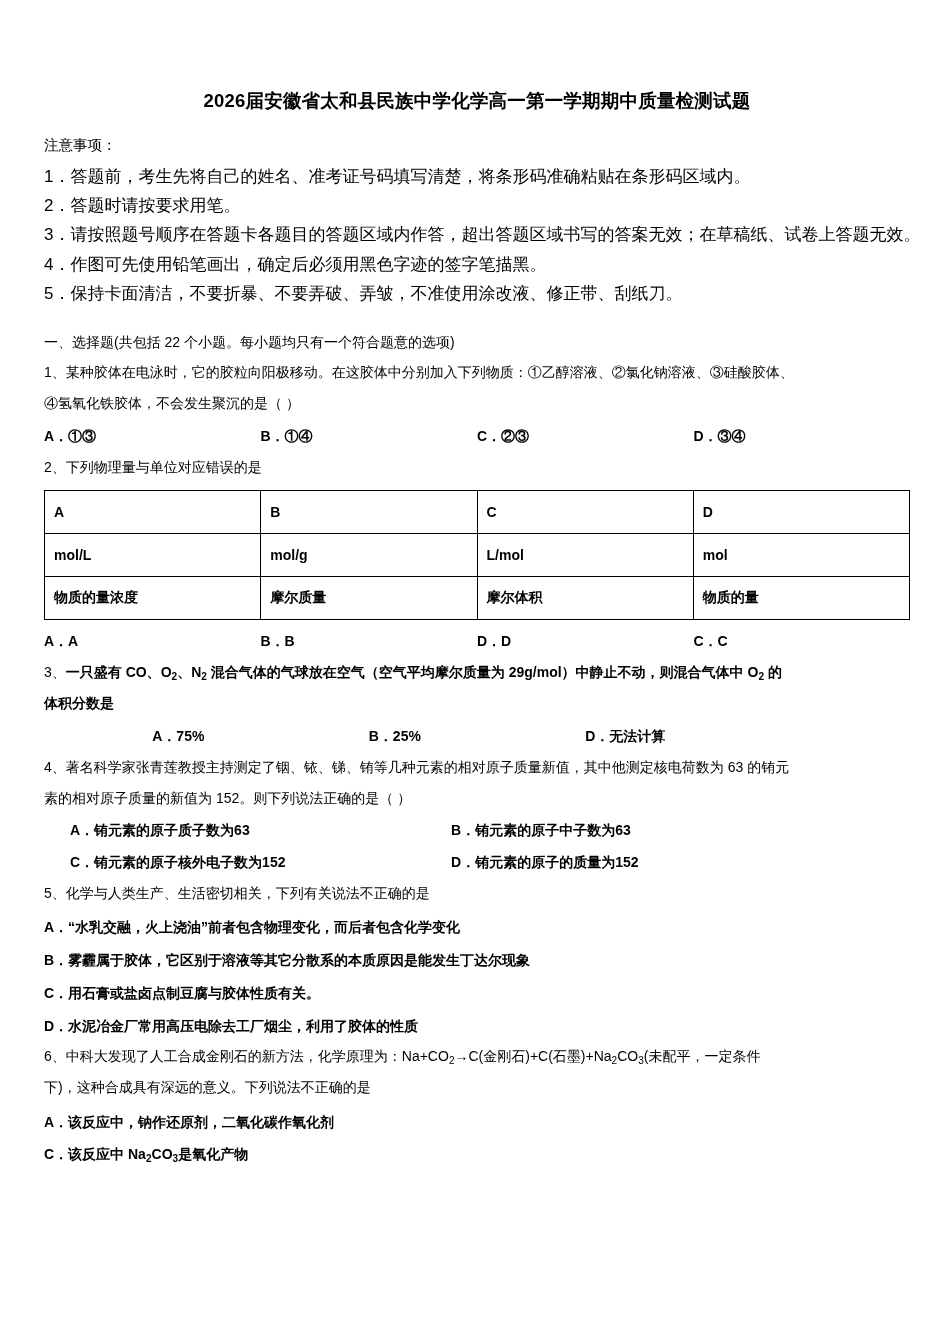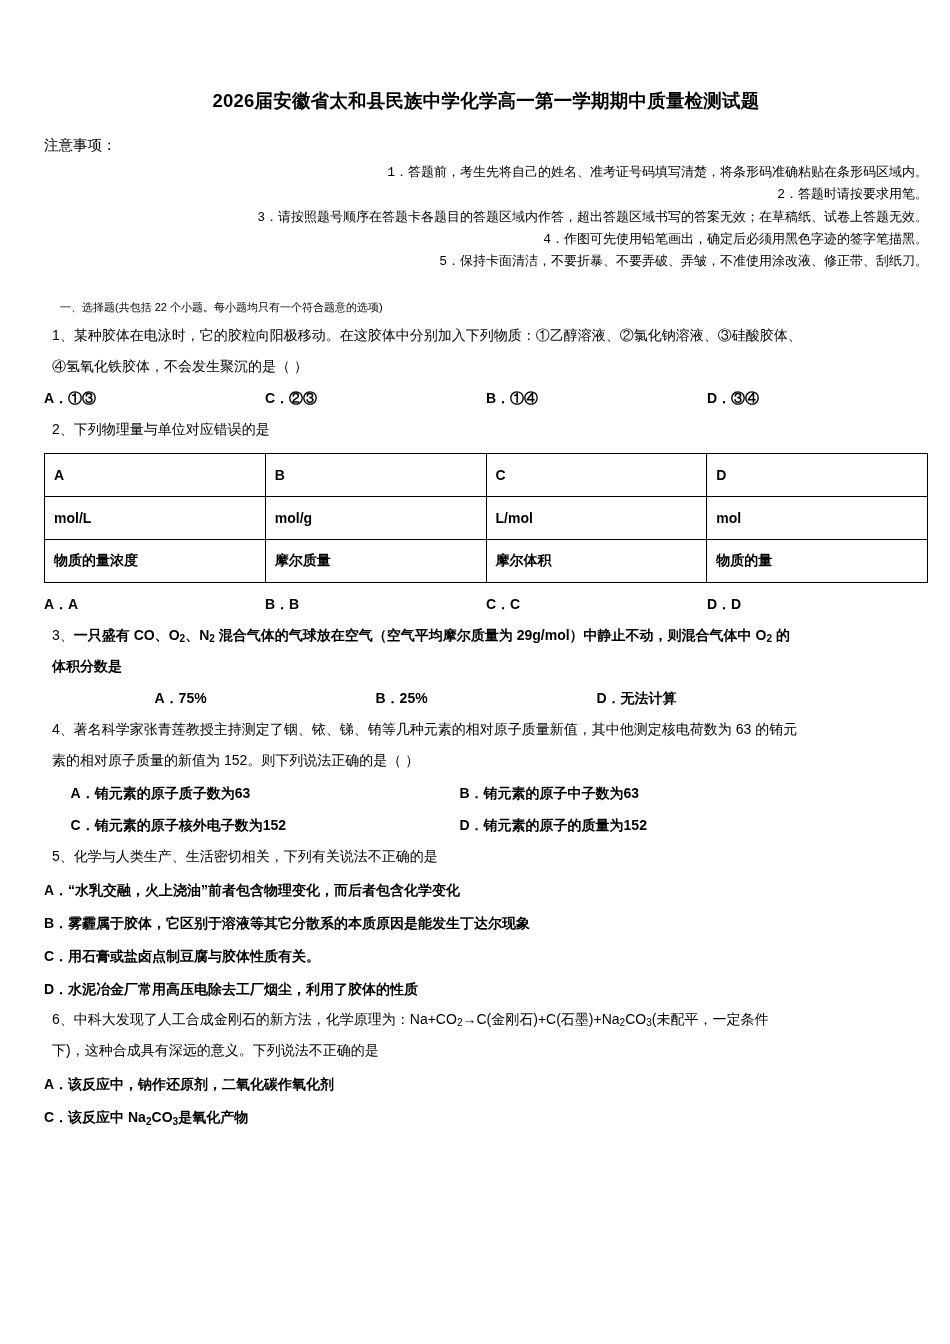--- a/index.html
+++ b/index.html
@@ -9,58 +9,57 @@
   }
   body {
     width: 950px;
     min-height: 1344px;
     font-family: "Liberation Serif", "DejaVu Serif", serif;
     color: #000000;
   }
   .page {
     width: 950px;
     box-sizing: border-box;
-    padding: 88px 22px 20px 44px;
+    padding: 88px 40px 20px 44px;
   }
   .doc-title {
     font-family: "Liberation Sans", sans-serif;
     font-size: 18.5px;
     font-weight: bold;
     text-align: center;
     letter-spacing: 0.2px;
     margin: 0 0 22px 0;
     line-height: 1.4;
   }
   .notice-head {
     font-family: "Liberation Sans", sans-serif;
     font-size: 14.5px;
     font-weight: normal;
     margin: 0 0 7px 0;
   }
   .notice-list {
-    font-family: Liberation Mono, monospace;
-    font-size: 13px;
+    font-family: Liberation Sans, sans-serif;
+    font-size: 17px;
     line-height: 1.72;
     margin: 0 0 26px 0;
-    text-align: right;
   }
   .notice-list div {
     margin: 0;
     white-space: nowrap;
   }
   .sec-head {
     font-family: "Liberation Sans", sans-serif;
-    font-size: 11px;
-    margin: 0 0 7px 16px;
+    font-size: 14px;
+    margin: 0 0 7px 0;
   }
   .q {
     font-family: "Liberation Sans", sans-serif;
     font-size: 14px;
     line-height: 1.95;
-    margin: 0 0 4px 8px;
+    margin: 0 0 4px 0;
   }
   .q b, .qb {
     font-weight: bold;
   }
   .opts {
     font-family: "Liberation Sans", sans-serif;
     font-size: 14px;
     font-weight: bold;
     display: flex;
     line-height: 2.0;
@@ -132,22 +131,22 @@
   <div class="sec-head">一、选择题(共包括 22 个小题。每小题均只有一个符合题意的选项)</div>
 
   <div class="q">
     <span>1、</span><span>某种胶体在电泳时，它的胶粒向阳极移动。在这胶体中分别加入下列物质：①乙醇溶液、②氯化钠溶液、③硅酸胶体、</span>
   </div>
   <div class="q">
     <span>④氢氧化铁胶体，不会发生聚沉的是（       ）</span>
   </div>
   <div class="opts four">
     <span>A．①③</span>
+    <span>B．①④</span>
     <span>C．②③</span>
-    <span>B．①④</span>
     <span>D．③④</span>
   </div>
 
   <div class="q">
     <span>2、</span><span>下列物理量与单位对应错误的是</span>
   </div>
   <table class="qtable">
     <tbody>
         <tr>
       <td>A</td>
@@ -165,22 +164,22 @@
       <td>物质的量浓度</td>
       <td>摩尔质量</td>
       <td>摩尔体积</td>
       <td>物质的量</td>
     </tr>
   </tbody>
     </table>
   <div class="opts four">
     <span>A．A</span>
     <span>B．B</span>
+    <span>D．D</span>
     <span>C．C</span>
-    <span>D．D</span>
   </div>
 
   <div class="q">
     <span>3、</span><span class="qb">一只盛有 CO、O</span><sub class="qb">2</sub><span class="qb">、N</span><sub class="qb">2</sub><span class="qb"> 混合气体的气球放在空气（空气平均摩尔质量为 29g/mol）中静止不动，则混合气体中 O</span><sub class="qb">2</sub><span class="qb"> 的</span>
   </div>
   <div class="q">
     <span class="qb">体积分数是</span>
   </div>
   <div class="opts four">
     <span>A．75%</span>

